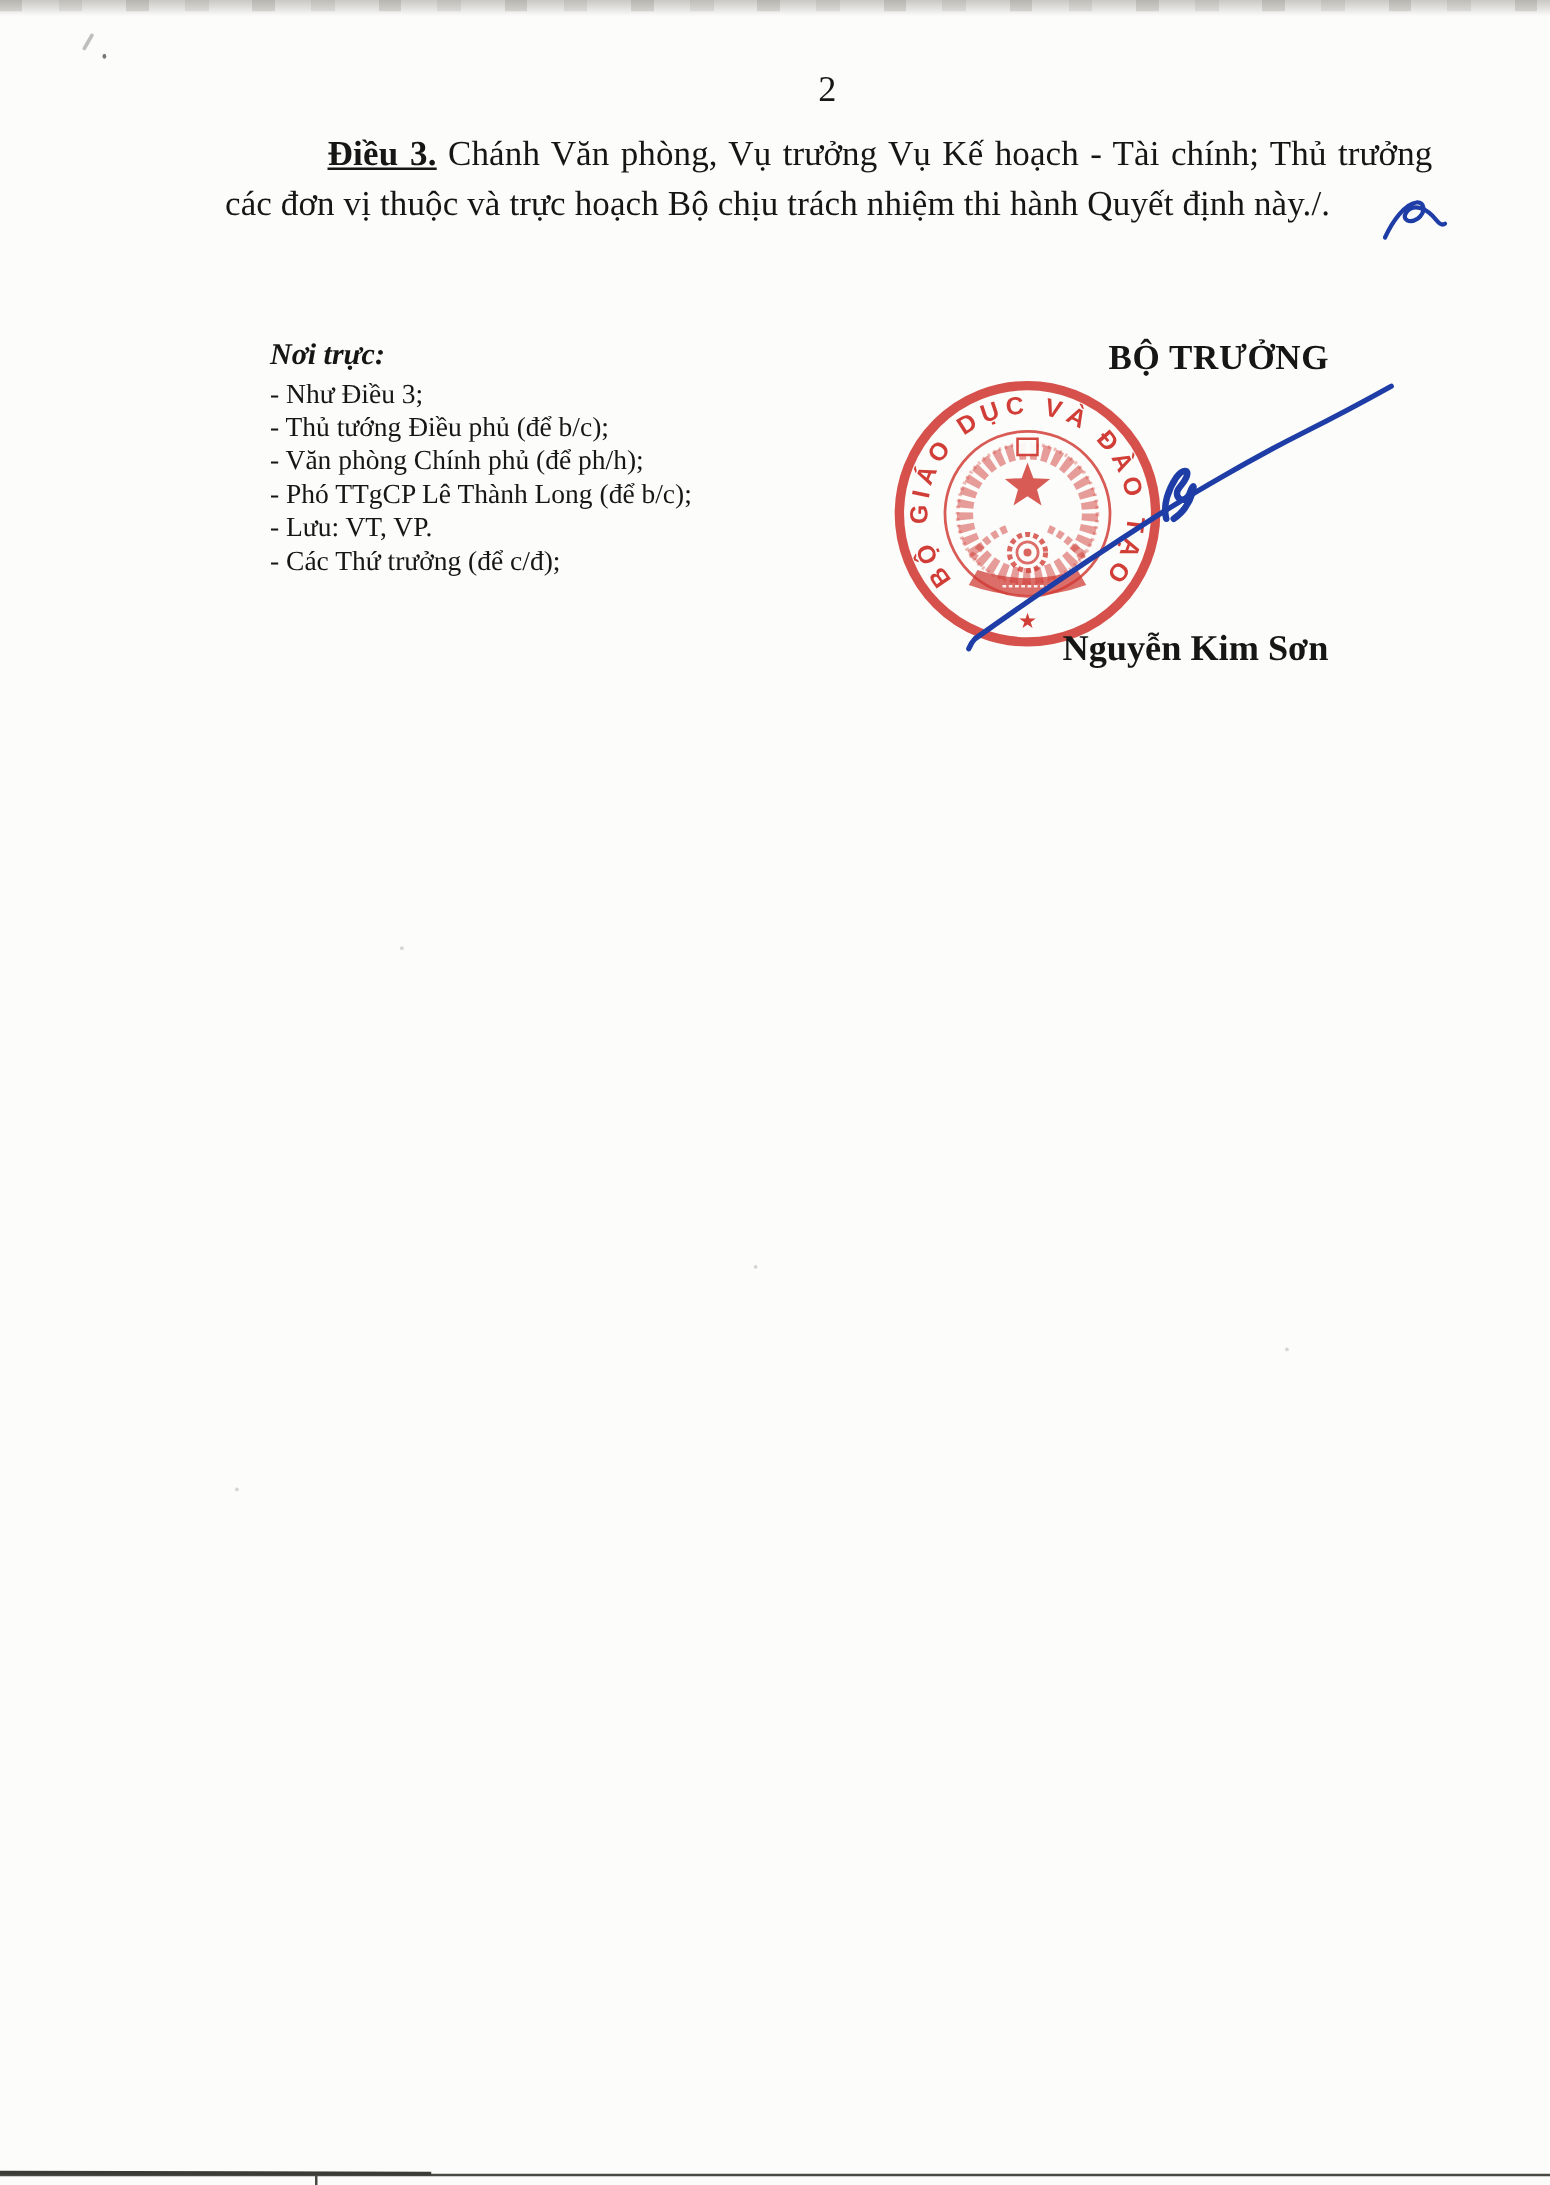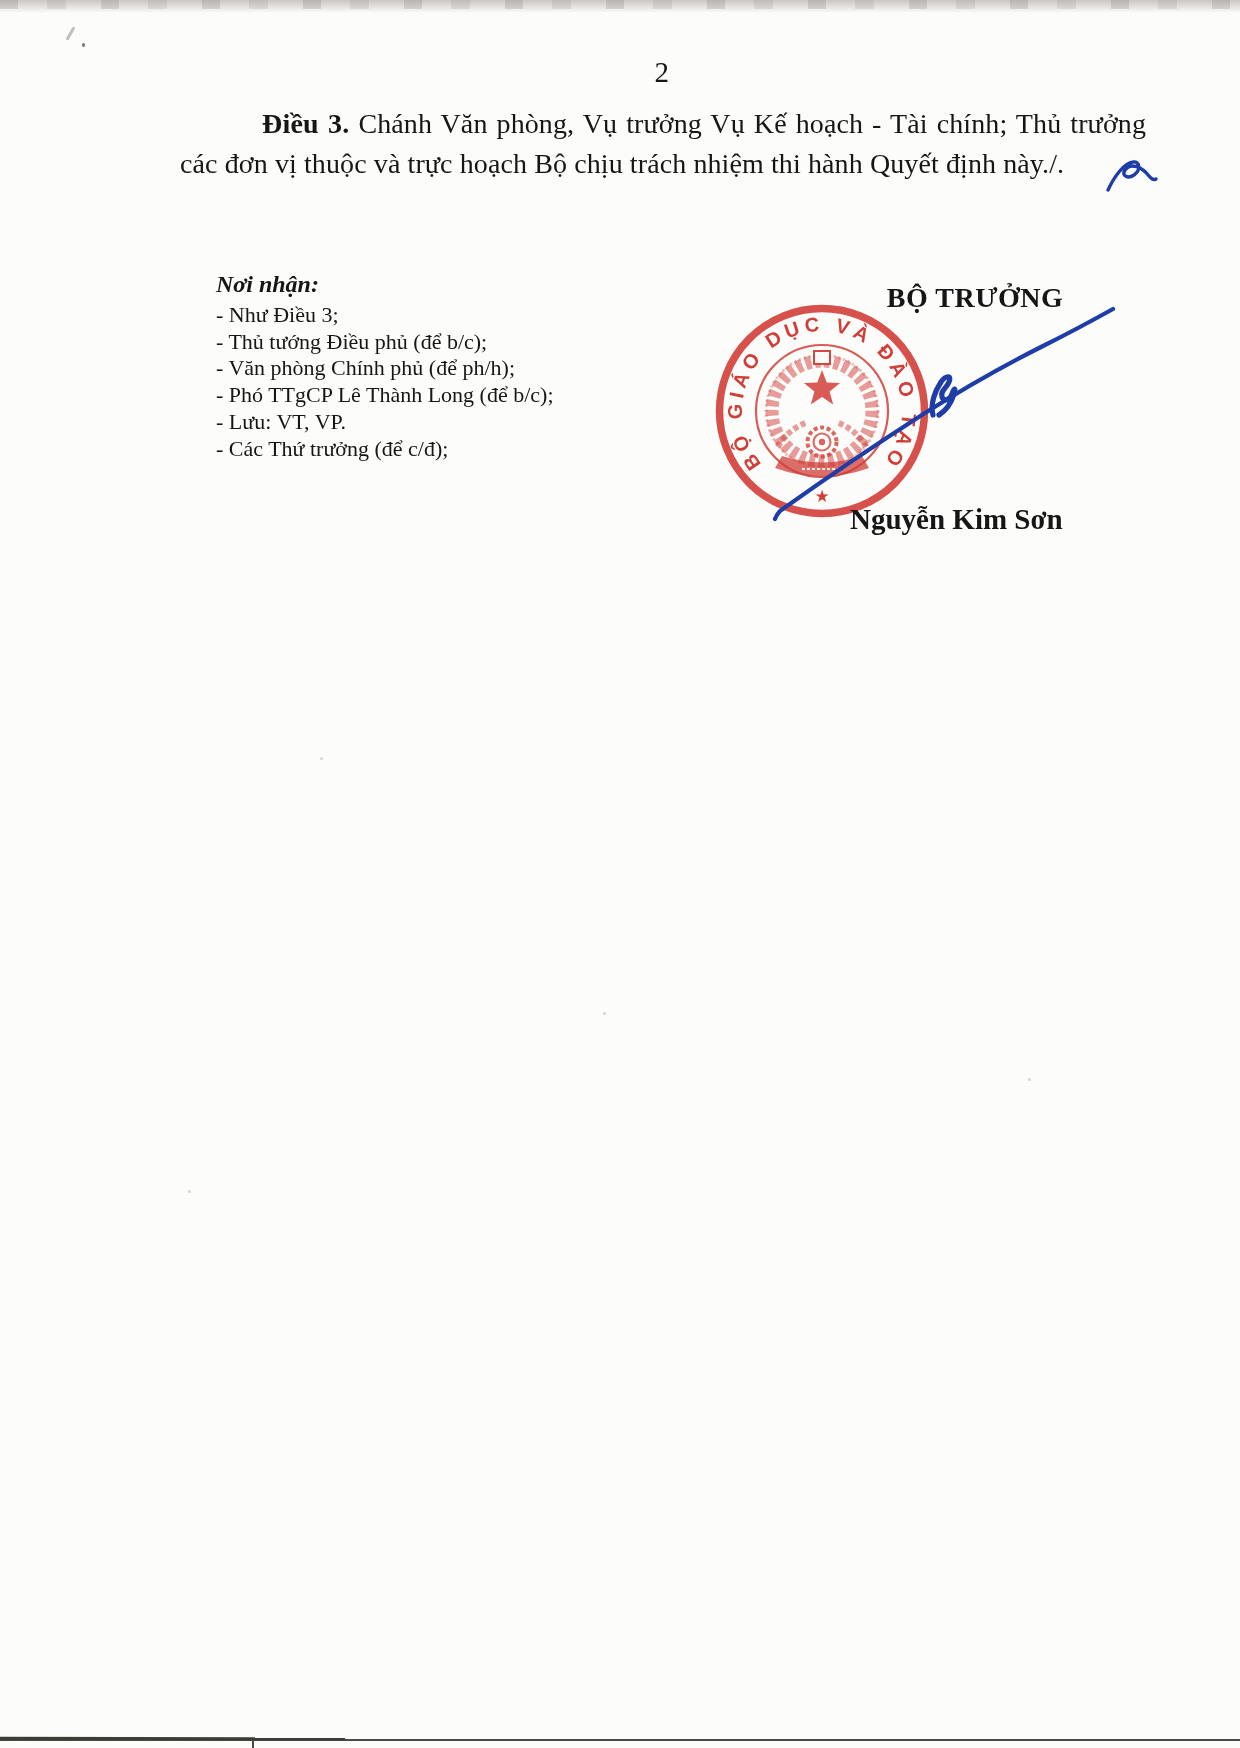--- a/index.html
+++ b/index.html
@@ -38,30 +38,30 @@
   .page-number{
     left:640px;top:56px;width:44px;text-align:center;
     font-size:29px;letter-spacing:.5px;
   }
   .article{
     left:180px;top:104px;width:966px;
     font-size:28px;line-height:39.5px;
     text-align:justify;text-indent:82px;
     letter-spacing:.1px;
   }
-  .article b{letter-spacing:.2px;}
+  .article b{letter-spacing:.2px;text-decoration:underline;}
 
   .recipients{left:216px;top:269px;}
   .recipients-heading{
     font-weight:bold;font-style:italic;font-size:24px;line-height:30px;
   }
   .recipients-list{font-size:22px;line-height:26.7px;margin-top:3px;}
 
   .minister-title{
-    left:872px;top:282px;width:206px;text-align:center;
+    left:872px;top:271px;width:206px;text-align:center;
     font-weight:bold;font-size:28px;letter-spacing:.5px;white-space:nowrap;
   }
   .signer-name{
     left:850px;top:503px;width:240px;text-align:left;
     font-weight:bold;font-size:29px;white-space:nowrap;
   }
 
   .seal-box{left:710px;top:299px;width:224px;height:224px;}
   .sig-box{left:755px;top:293px;width:382px;height:234px;}
   .paraph-box{left:1104px;top:154px;width:56px;height:44px;}
@@ -96,21 +96,21 @@
 
 <div class="abs page-number">2</div>
 
 <p class="abs article"><b>Điều 3.</b><span> Chánh Văn phòng, Vụ trưởng Vụ Kế hoạch - Tài chính; Thủ trưởng các đơn vị thuộc và trực hoạch Bộ chịu trách nhiệm thi hành Quyết định này./.</span></p>
 
 <svg class="abs paraph-box" viewBox="0 0 56 44">
   <path class="blue-ink" stroke-width="3.4" d="M 4,36 C 10,23 20,9 29,8 C 36,7 37,16 30,21 C 24,25 17,22 21,16 C 27,8 38,13 45,22 Q 49,27 52,25"></path>
 </svg>
 
 <div class="abs recipients">
-  <div class="recipients-heading">Nơi nhận:</div>
+  <div class="recipients-heading">Nơi trực:</div>
   <div class="recipients-list">
     <div>- Như Điều 3;</div>
     <div>- Thủ tướng Điều phủ (để b/c);</div>
     <div>- Văn phòng Chính phủ (để ph/h);</div>
     <div>- Phó TTgCP Lê Thành Long (để b/c);</div>
     <div>- Lưu: VT, VP.</div>
     <div>- Các Thứ trưởng (để c/đ);</div>
   </div>
 </div>
 

